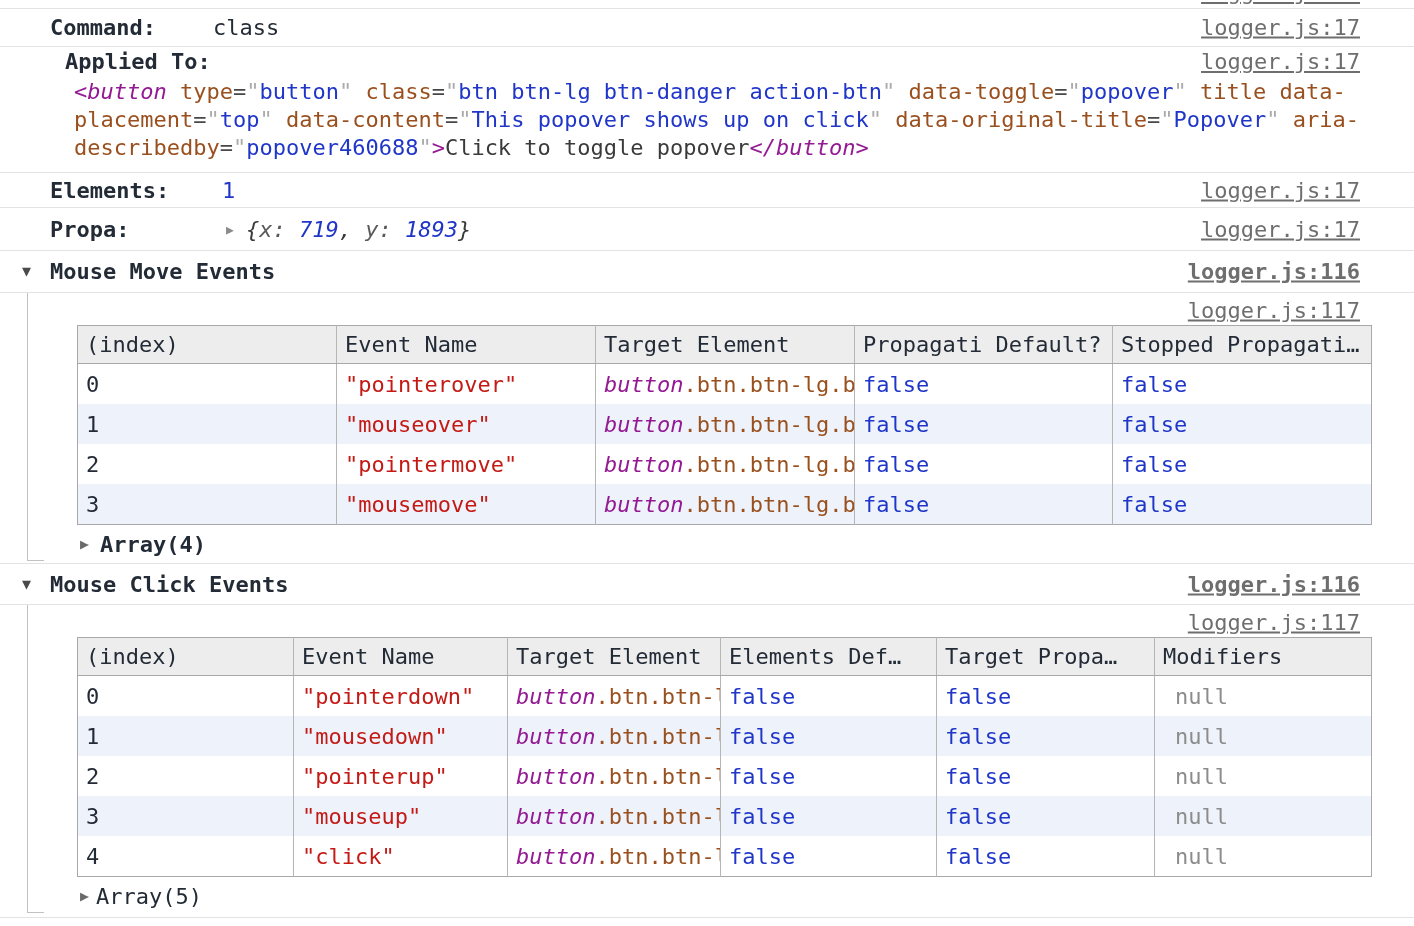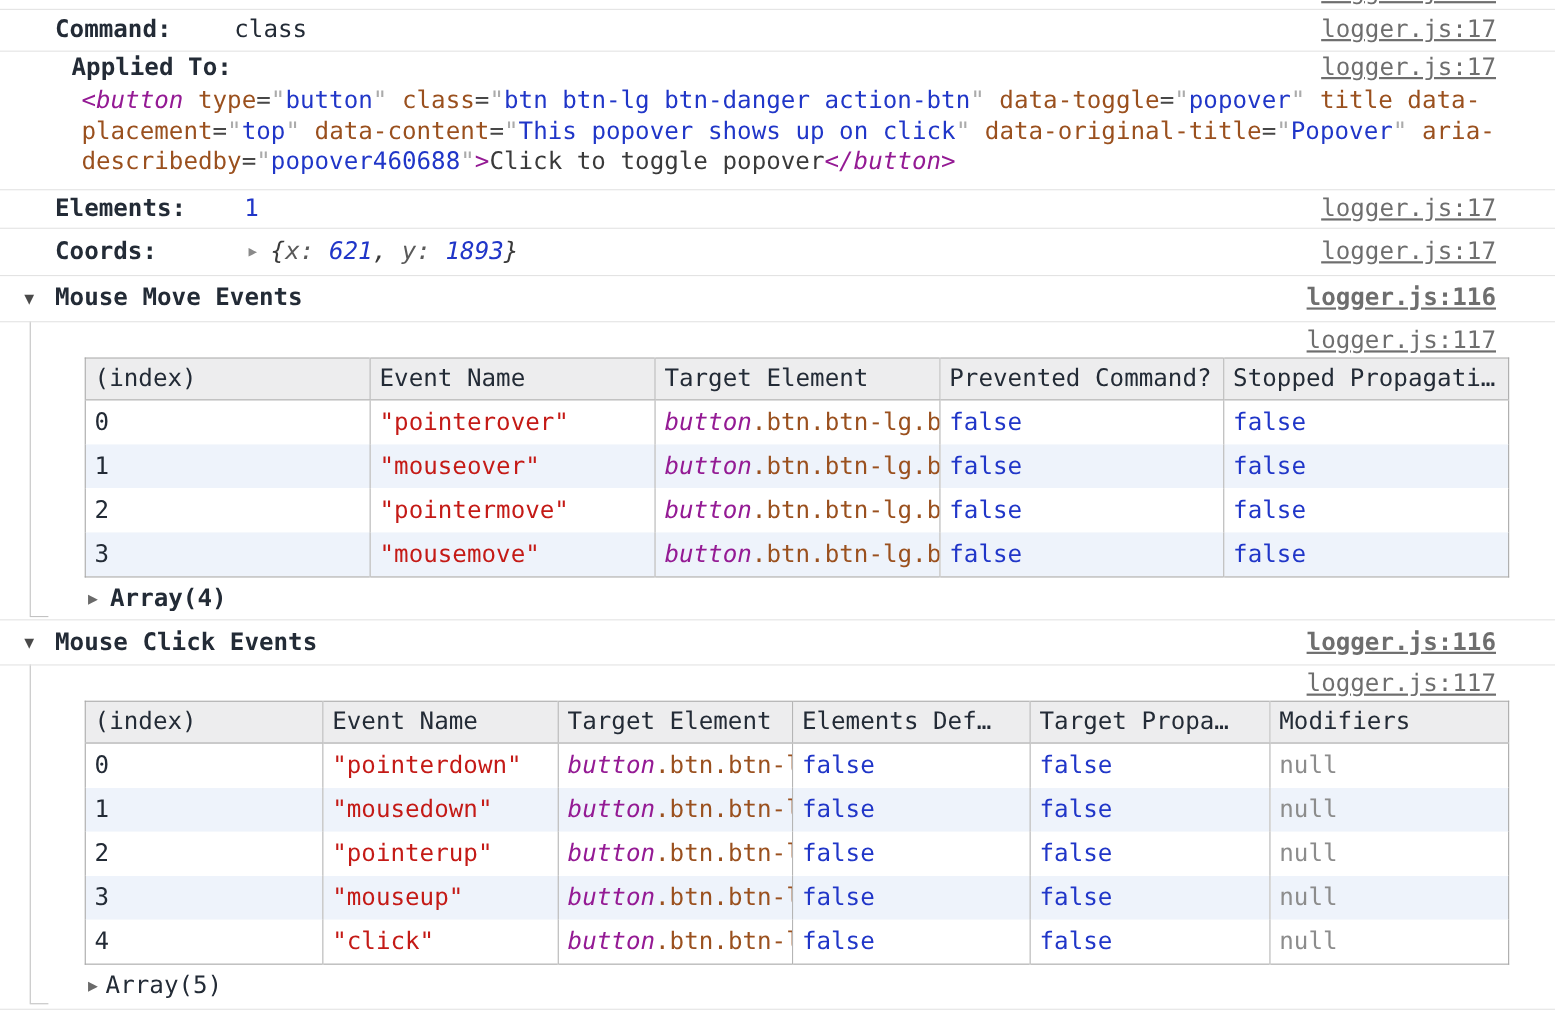--- a/index.html
+++ b/index.html
@@ -16,21 +16,21 @@
   .row{position:absolute;left:0;right:0;}
   .row > .abs{position:absolute;top:50%;transform:translateY(-50%);white-space:pre;}
   .bold{font-weight:bold;}
   .srclink{color:var(--link);text-decoration:underline;cursor:pointer;}
   .right{right:54px;}
   .tri-down{color:#4a4a4a;font-size:15px;}
   .tri-right{color:#6a6a6a;font-size:15px;}
   .tri-small{color:#8a8a8a;font-size:13px;}
   .c-tag{color:var(--tag);font-style:italic;} .c-attr{color:var(--attr);} .c-val{color:var(--val);}
   .c-q{color:var(--q);} .c-txt{color:var(--txt);} .c-eq{color:var(--eq);}
-  .c-str{color:var(--str);} .c-bool{color:var(--bool);} .c-null{color:var(--null);}
+  .c-str{color:var(--str);} .c-bool{color:var(--bool);} .c-null{color:var(--null);margin-left:12px;}
   .c-plain{color:var(--label);}
   .codeline{position:absolute;left:74px;height:28px;line-height:28px;white-space:pre;}
   .prev{font-style:italic;white-space:pre;}
   .pk{color:#5a5a5a;} .pv{color:var(--val);} .pp{color:#3a3a3a;}
   .guide{position:absolute;width:1px;background:var(--guide);left:27px;}
   .guidefoot{position:absolute;height:1px;width:17px;background:var(--guide);left:27px;}
   table.ctable{position:absolute;border-collapse:collapse;table-layout:fixed;
                border:1px solid var(--tborder);background:#fff;}
   table.ctable th, table.ctable td{padding:0;margin:0;font-weight:normal;text-align:left;overflow:hidden;}
   table.ctable th{background:var(--thead);height:37px;border-bottom:1px solid var(--tborder);}
@@ -66,23 +66,23 @@
       </div>
   </div>
 
   <div class="row" style="top:172px;height:35px;">
     <span class="abs bold" style="left:50px;">Elements:</span>
     <span class="abs c-bool" style="left:222px;">1</span>
     <span class="abs srclink right">logger.js:17</span>
   </div>
 
   <div class="row" style="top:207px;height:43px;">
-    <span class="abs bold" style="left:50px;">Coords:</span>
+    <span class="abs bold" style="left:50px;">Propa:</span>
     <span class="abs tri-small" style="left:226px;">▶</span>
-    <span class="abs prev" style="left:246px;"><span class="pp">{</span><span class="pk">x: </span><span class="pv">621</span><span class="pp">, </span><span class="pk">y: </span><span class="pv">1893</span><span class="pp">}</span></span>
+    <span class="abs prev" style="left:246px;"><span class="pp">{</span><span class="pk">x: </span><span class="pv">719</span><span class="pp">, </span><span class="pk">y: </span><span class="pv">1893</span><span class="pp">}</span></span>
     <span class="abs srclink right">logger.js:17</span>
   </div>
 
   <div id="groups">
       <div class="row" style="top: 250px; height: 42px;">
         <span class="abs tri-down" style="left: 22px;">▼</span>
         <span class="abs bold" style="left: 50px;">Mouse Move Events</span>
         <span class="abs srclink right bold">logger.js:116</span>
       </div>
       <div class="guide" style="top: 292px; height: 268px;"></div>
@@ -103,21 +103,21 @@
             <th>
               <div class="cellwrap">(index)</div>
             </th>
             <th>
               <div class="cellwrap">Event Name</div>
             </th>
             <th>
               <div class="cellwrap">Target Element</div>
             </th>
             <th>
-              <div class="cellwrap">Prevented Command?</div>
+              <div class="cellwrap">Propagati Default?</div>
             </th>
             <th>
               <div class="cellwrap">Stopped Propagati…</div>
             </th>
           </tr>
         </thead>
         <tbody>
           <tr>
             <td>
               <div class="cellwrap"><span class="c-plain">0</span></div>

